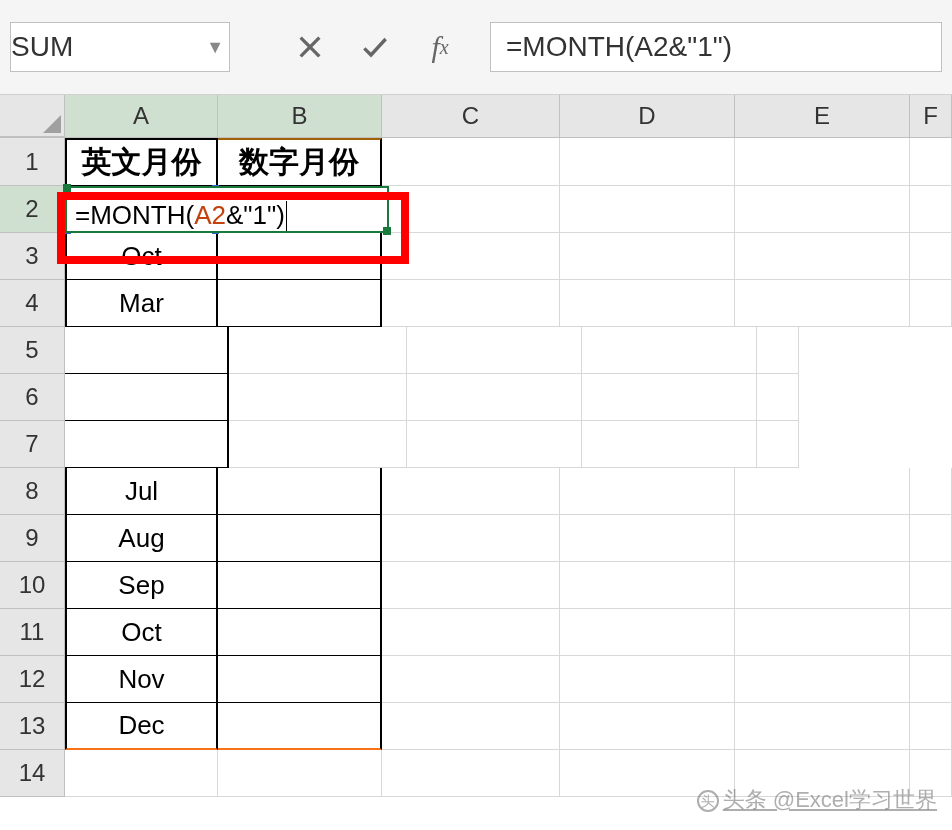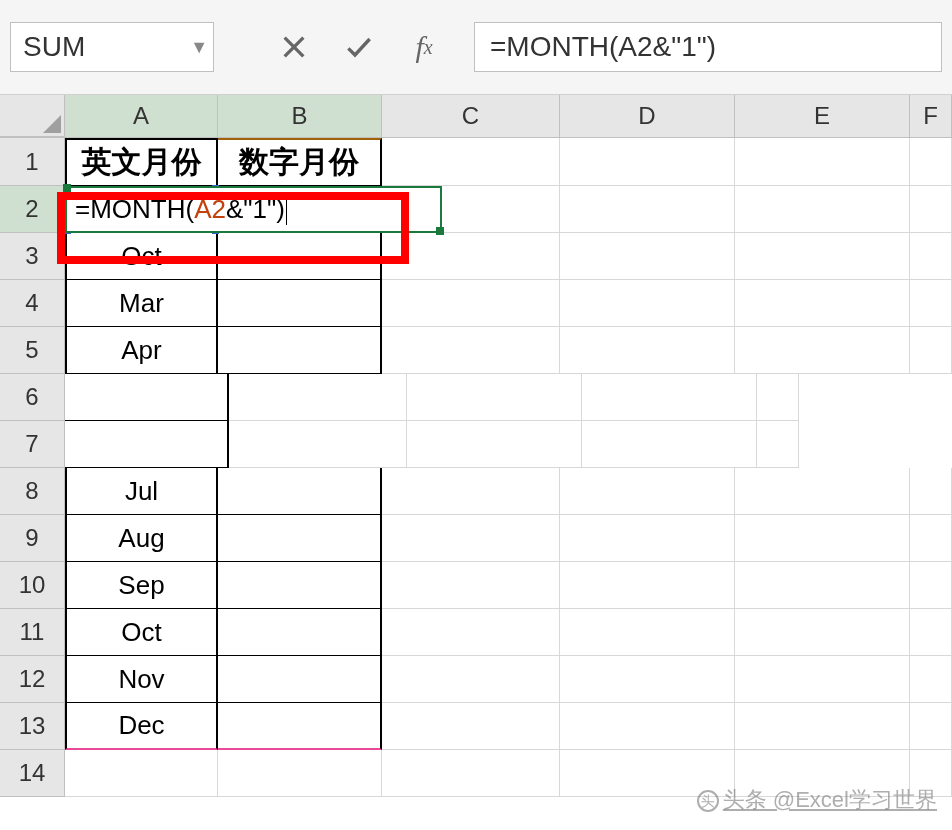--- a/index.html
+++ b/index.html
@@ -1,19 +1,19 @@
 <!DOCTYPE html>
 <html><head>
 <meta charset="utf-8">
 <style>
 * { box-sizing: border-box; margin: 0; padding: 0; }
 body { font-family: Arial, "Microsoft YaHei", sans-serif; background: #fff; width: 952px; height: 830px; overflow: hidden; position: relative; }
 
 .formula-bar-area { background: #f5f5f5; padding: 15px 10px; display: flex; align-items: center; gap: 10px; border-bottom: 1px solid #d0d0d0; height: 95px; }
-.name-box { background: #fff; border: 1px solid #c0c0c0; height: 50px; width: 204px; display: flex; align-items: center; padding: 0 12px; font-size: 28px; color: #333; position: relative; }
+.name-box { background: #fff; border: 1px solid #c0c0c0; height: 50px; width: 220px; display: flex; align-items: center; padding: 0 0; font-size: 28px; color: #333; position: relative; }
 .name-box-dropdown { position: absolute; right: 5px; top: 50%; transform: translateY(-50%); color: #888; font-size: 18px; }
 .fb-icons { display: flex; align-items: center; gap: 25px; margin-left: 50px; }
 .fb-icon { width: 40px; height: 40px; display: flex; align-items: center; justify-content: center; color: #666; }
 .fb-icon svg { width: 32px; height: 32px; }
 .fx-icon { font-style: italic; font-family: "Times New Roman", serif; font-size: 30px; color: #666; }
 .formula-input { background: #fff; border: 1px solid #c0c0c0; height: 50px; flex: 1; display: flex; align-items: center; padding: 0 15px; font-size: 28px; color: #333; margin-left: 20px; }
 
 .spreadsheet { position: relative; }
 .col-headers { display: flex; background: #e6e6e6; border-bottom: 1px solid #c0c0c0; }
 .corner-cell { width: 65px; height: 42px; background: #e6e6e6; border-right: 1px solid #c0c0c0; border-bottom: 1px solid #c0c0c0; position: relative; }
@@ -27,29 +27,29 @@
 .col-e { width: 175px; }
 .col-f { width: 42px; }
 
 .grid-body { position: relative; }
 .row { display: flex; }
 .row-header { width: 65px; display: flex; align-items: center; justify-content: center; font-size: 24px; color: #333; background: #e6e6e6; border-right: 1px solid #c0c0c0; border-bottom: 1px solid #c0c0c0; }
 .row-header.selected { background: #d0e0d0; }
 .cell { display: flex; align-items: center; justify-content: center; font-size: 26px; border-right: 1px solid #d8d8d8; border-bottom: 1px solid #d8d8d8; background: #fff; position: relative; }
 .cell.data-border { border-right: 2px solid #000; border-bottom: 1.5px solid #000; }
 .cell.data-border-left { border-left: 2px solid #000; }
-.cell.data-border-bottom-thick { border-bottom: 2px solid #ec4899; }
+.cell.data-border-bottom-thick { border-bottom: 2px solid #f97316; }
 .cell.header-cell { font-weight: bold; font-size: 30px; }
 
 .r1 { height: 48px; }
 .r-std { height: 47px; }
 
 .red-highlight { position: absolute; border: 8px solid #ff0000; left: 57px; top: 192px; width: 352px; height: 72px; z-index: 20; pointer-events: none; }
 
-.editing-cell { position: absolute; left: 65px; top: 48px; width: 377px; height: 47px; background: #fff; border: 2px solid #1a7a3e; z-index: 15; display: flex; align-items: center; padding: 0 8px; font-size: 26px; }
+.editing-cell { position: absolute; left: 65px; top: 48px; width: 324px; height: 47px; background: #fff; border: 2px solid #1a7a3e; z-index: 15; display: flex; align-items: flex-end; padding: 0 8px; font-size: 26px; }
 .editing-cell .cursor { display: inline-block; width: 1px; height: 30px; background: #000; margin-left: 1px; animation: blink 1s infinite; }
 @keyframes blink { 50% { opacity: 0; } }
 .editing-cell .ref { color: #c2410c; }
 .editing-handle { position: absolute; width: 8px; height: 8px; background: #1a7a3e; }
 .editing-handle.tl { left: -4px; top: -4px; }
 .editing-handle.br { right: -4px; bottom: -4px; }
 
 .ref-highlight { position: absolute; left: 65px; top: 48px; width: 153px; height: 47px; border: 2px dashed #3366cc; z-index: 10; pointer-events: none; box-sizing: border-box; }
 .ref-corner { position: absolute; width: 7px; height: 7px; background: #3366cc; }
 .ref-corner.tl { left: -3px; top: -3px; }
@@ -149,21 +149,20 @@
       <div class="row-header r-std">4</div>
       <div class="cell col-a r-std data-border data-border-left">Mar</div>
       <div class="cell col-b r-std data-border"></div>
       <div class="cell col-c r-std"></div>
       <div class="cell col-d r-std"></div>
       <div class="cell col-e r-std"></div>
       <div class="cell col-f r-std"></div>
     </div>
     <div class="row r-std">
       <div class="row-header r-std">5</div>
-      <div class="cell col-a r-std data-border data-border-left">Apr</div>
       <div class="cell col-b r-std data-border"></div>
       <div class="cell col-c r-std"></div>
       <div class="cell col-d r-std"></div>
       <div class="cell col-e r-std"></div>
       <div class="cell col-f r-std"></div>
     </div>
     <div class="row r-std">
       <div class="row-header r-std">6</div>
       <div class="cell col-b r-std data-border"></div>
       <div class="cell col-c r-std"></div>

